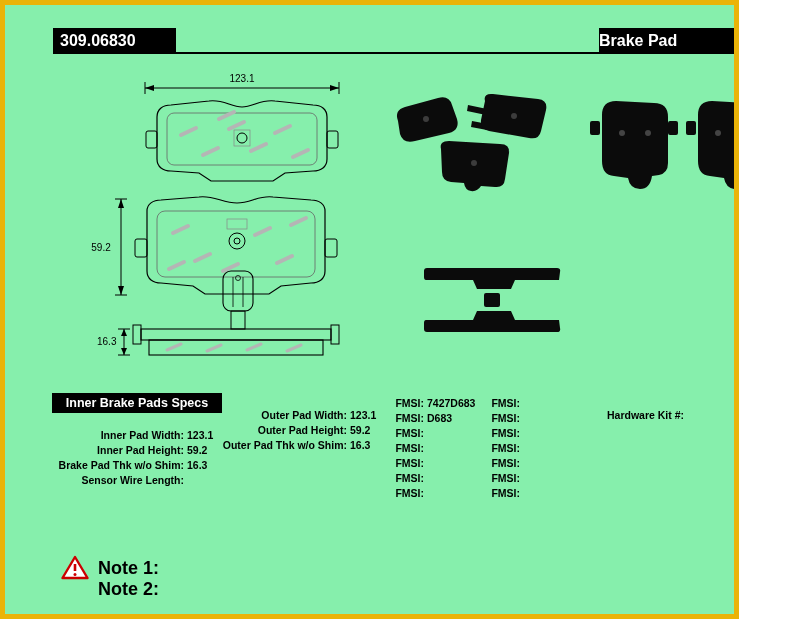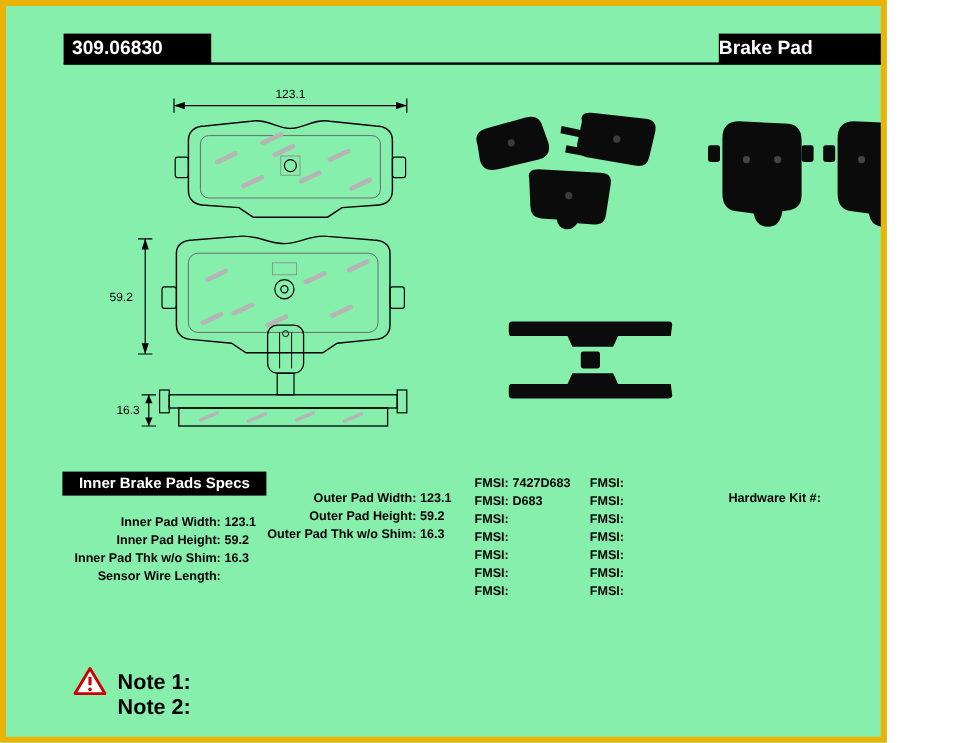--- a/index.html
+++ b/index.html
@@ -165,21 +165,21 @@
     <div class="tbl-body">
       <div class="row">
           <span class="lbl">Inner Pad Width:</span>
           <span class="val">123.1</span>
         </div>
       <div class="row">
           <span class="lbl">Inner Pad Height:</span>
           <span class="val">59.2</span>
         </div>
       <div class="row">
-          <span class="lbl">Inner Pad Thk w/o Shim:</span>
+          <span class="lbl">Brake Pad Thk w/o Shim:</span>
           <span class="val">16.3</span>
         </div>
       <div class="row">
           <span class="lbl">Sensor Wire Length:</span>
           <span class="val"></span>
         </div>
     </div>
   </div>
 
   <div class="tbl tbl-outer" style="left:210px;width:170px">

